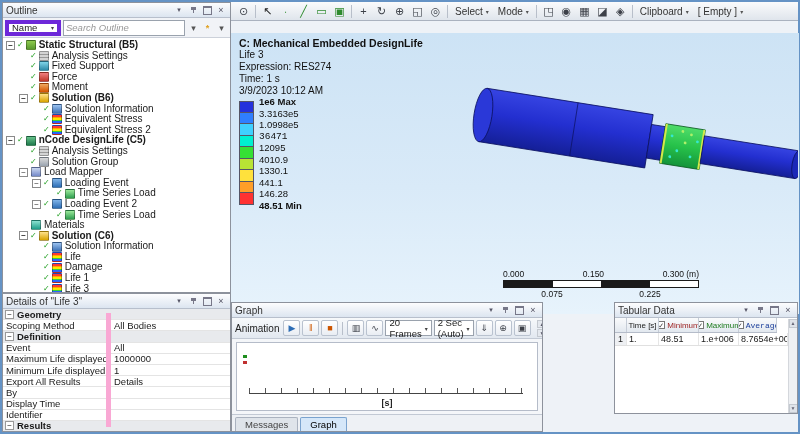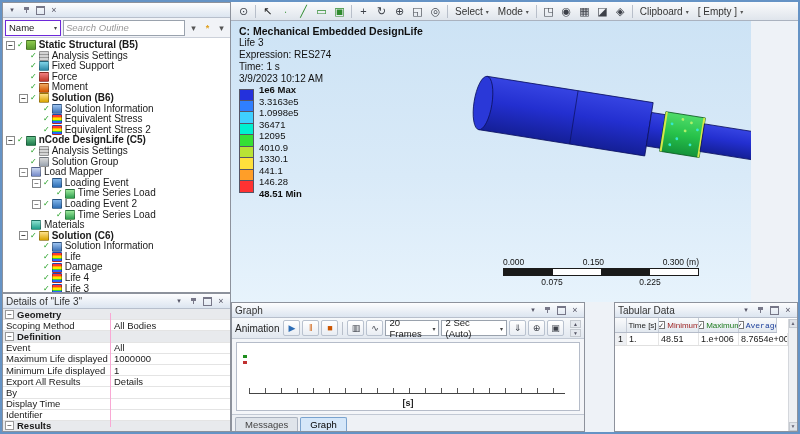--- a/index.html
+++ b/index.html
@@ -16,21 +16,21 @@
   .wic.menu-icon::before{content:"▾";font-size:7px;color:#556}
   .wic.pin-icon{flex-direction:column}
   .wic.pin-icon::before{content:"";width:5px;height:3px;background:#778}
   .wic.pin-icon::after{content:"";width:1px;height:3px;background:#778}
   .wic.float-icon::before{content:"";width:7px;height:6px;border:1px solid #778;border-top-width:2px}
   .wic.close-icon::before{content:"×";font-size:9px;line-height:1;color:#556}
 
   
   .outline-panel{left:0;top:0;width:229px;height:291px}
   .outline-ctrl{flex:0 0 20px;display:flex;align-items:center;gap:2px;padding:0 2px;background:#f1f3f7;border-bottom:1px solid #ccd1da}
-  .name-select{width:56px;height:16px;border:1px solid #6d28d9;background:#fff;display:flex;align-items:center;font-size:9.5px;padding:0 3px}
+  .name-select{width:56px;height:16px;border:4px solid #6d28d9;background:#fff;display:flex;align-items:center;font-size:9.5px;padding:0 3px}
   .name-select .car{margin-left:auto;font-size:6px;color:#444}
   .search-box{flex:1;height:16px;border:1px solid #9aa2ad;background:#fff;display:flex;align-items:center;padding:0 2px}
   .search-box input{border:0;outline:0;width:100%;font-size:9.5px;font-family:inherit;background:transparent}
   .search-box input::placeholder{color:#999;font-style:italic}
   .obtns{display:flex;align-items:center;gap:1px}
   .ob{min-width:13px;height:16px;display:flex;align-items:center;justify-content:center;font-size:9px}
   .tree{flex:1;background:#fff;padding-top:2px;overflow:hidden}
   .tree-row{height:10.6px;display:flex;align-items:center;font-size:10px;white-space:nowrap;line-height:10.6px}
   .tree-row.bold{font-weight:bold}
   .expander{width:9px;height:9px;flex:0 0 9px;border:1px solid #8a8a8a;background:#fff;font-size:8px;line-height:7px;text-align:center;color:#333;margin-right:2px}
@@ -51,51 +51,51 @@
   .ic-event{background:linear-gradient(#7fb3e8,#2d6db5)}
   .ic-series{background:linear-gradient(#9ae89a,#2e9e4f)}
   .ic-materials{background:linear-gradient(#8ae0d0,#1f9e8a)}
 
   
   .details-panel{left:0;top:291px;width:229px;height:139px}
   .details-body{flex:1;overflow:hidden;font-size:9.5px;background:#fff}
   .drow{display:flex;height:11.2px;border-bottom:1px solid #e4e4e4;align-items:center}
   .drow.section{background:#e8eaed;font-weight:bold;padding-left:2px;gap:3px}
   .sec-exp{width:9px;height:9px;border:1px solid #999;font-size:8px;line-height:7px;text-align:center;background:#fff;font-weight:normal;flex:0 0 9px}
-  .dkey{width:108px;flex:0 0 108px;padding:12px 3px;border-right:1px solid #f9a8d4;white-space:nowrap;overflow:hidden;height:100%;display:flex;align-items:center}
+  .dkey{width:108px;flex:0 0 108px;padding:12px 3px;border-right:5px solid #f9a8d4;white-space:nowrap;overflow:hidden;height:100%;display:flex;align-items:center}
   .dval{flex:1;padding:0 3px;white-space:nowrap;overflow:hidden;height:100%;display:flex;align-items:center}
 
   
   .main-toolbar{position:absolute;left:229px;top:0;width:567px;height:19px;display:flex;align-items:center;gap:1px;padding:0 4px;background:linear-gradient(#fafbfc,#dfe5ec);border-bottom:1px solid #aab2bf}
   .tbi{min-width:17px;height:16px;display:flex;align-items:center;justify-content:center;font-size:11px;border:1px solid transparent;border-radius:2px}
   .tsep{width:1px;height:13px;background:#b8bfca;margin:0 2px;flex:0 0 1px}
   .tdd{display:flex;align-items:center;gap:3px;height:16px;padding:0 4px;font-size:10px;color:#333}
   .tdd .car{font-size:6px;color:#555}
 
   
-  .viewport{position:absolute;left:229px;top:19px;width:520px;height:281px;background:linear-gradient(180deg,#cde3f5 0%,#d9eaf8 55%,#e7f3fc 100%);overflow:hidden}
+  .viewport{position:absolute;left:229px;top:31px;width:568px;height:281px;background:linear-gradient(180deg,#cde3f5 0%,#d9eaf8 55%,#e7f3fc 100%);overflow:hidden}
   .vp-ann{position:absolute;left:8px;top:4px;font-size:10px;line-height:12px;color:#111;z-index:2}
   .vp-ann .b{font-weight:bold;font-size:10.5px}
   .legend{position:absolute;left:8px;top:68px;width:140px;height:114px;z-index:2}
   .lband{position:absolute;left:0;width:15px;height:11.5px;border:1px solid #556;border-top:0}
   .lband:first-of-type{border-top:1px solid #556}
   .llabel{position:absolute;left:20px;font-size:9.5px;white-space:nowrap;transform:translateY(-45%);color:#111}
   .llabel.b{font-weight:bold}
   .model{position:absolute;left:0;top:0;z-index:1}
   .ruler{position:absolute;left:272px;top:236px;width:196px;font-size:8.5px;color:#111;z-index:2}
   .ruler-top{display:flex;justify-content:space-between;margin-bottom:1px}
   .ruler-bar{height:8px;border:1px solid #1a1a1a;display:flex;background:#fff}
   .ruler-seg{flex:1}
   .ruler-seg+.ruler-seg{border-left:1px solid #1a1a1a}
   .ruler-seg.s1,.ruler-seg.s3{background:#1a1a1a}
   .ruler-bot{position:relative;height:10px;margin-top:1px}
   .ruler-bot span{position:absolute;transform:translateX(-50%)}
 
   
-  .graph-panel{left:229px;top:300px;width:354px;height:130px;background:#f4f6f9}
+  .graph-panel{left:229px;top:300px;width:312px;height:130px;background:#f4f6f9}
   .anim-bar{flex:0 0 21px;display:flex;align-items:center;gap:2px;padding:0 3px;background:linear-gradient(#f7f9fb,#e2e8f0);border-bottom:1px solid #c2c9d4;font-size:10px}
   .anim-label{margin-right:2px;color:#222}
   .abtns,.atrail,.ascroll{display:flex;align-items:center;gap:2px}
   .abtn{width:17px;height:16px;border:1px solid #b9c2cf;border-radius:2px;background:linear-gradient(#fff,#e9edf3);display:flex;align-items:center;justify-content:center;font-size:9px}
   .sbtn{width:11px;height:8px;display:flex;align-items:center;justify-content:center;font-size:5px;color:#556;background:#e4e8ee;border:1px solid #c4c9d0}
   .ascroll{flex-direction:column;gap:1px;margin-left:2px}
   .spacer{flex:1}
   .asel{height:16px;border:1px solid #9aa2ad;background:#fff;display:flex;align-items:center;padding:0 3px;font-size:9.5px;gap:3px}
   .asel.fr{width:64px}.asel.dur{width:78px}
   .asel .car{font-size:6px;color:#444;margin-left:auto}
@@ -103,21 +103,21 @@
   .marker{position:absolute;left:6px;width:4px;height:3px}
   .marker.max{top:12px;background:#1e8e1e}
   .marker.min{top:18px;background:#c03030}
   .axis{position:absolute;left:12px;right:14px;bottom:16px;height:6px;border-bottom:1px solid #444;background:repeating-linear-gradient(90deg,#555 0,#555 1px,transparent 1px,transparent 16px)}
   .axis-label{position:absolute;left:0;right:0;bottom:2px;text-align:center;font-weight:bold;font-size:9px;color:#222}
   .tabs{flex:0 0 17px;display:flex;align-items:flex-end;gap:2px;padding:0 3px;background:#eef1f5;border-top:1px solid #c2c9d4}
   .tab{height:14px;padding:0 9px;display:flex;align-items:center;font-size:9.5px;border:1px solid #aab2bf;border-bottom:0;background:#dfe4ea;border-radius:2px 2px 0 0;color:#444}
   .tab.active{background:#d5e7f9;border-color:#7aa3cf;color:#000}
 
   
-  .tabular-panel{left:612px;top:300px;width:184px;height:130px}
+  .tabular-panel{left:612px;top:300px;width:184px;height:112px}
   .tab-head{flex:0 0 15px;display:flex;background:linear-gradient(#fafbfc,#e2e8ef);border-bottom:1px solid #b5bcc9;font-size:8px;margin-right:20px}
   .th{border-right:1px solid #c5ccd6;display:flex;align-items:center;justify-content:center;gap:2px;padding:0 1px;white-space:nowrap;overflow:hidden}
   .th.idx{width:12px;flex:0 0 12px}
   .th.time{width:32px;flex:0 0 32px}
   .th.ser{width:40px;flex:0 0 40px}
   .th.ser:last-child{flex:1 1 auto;width:auto}
   .cb{width:8px;height:8px;flex:0 0 8px;border:1px solid #777;background:#fff;font-size:7px;line-height:7px;text-align:center;color:#333}
   .tab-row{flex:0 0 13px;display:flex;font-size:9px;border-bottom:1px solid #e0e0e0;background:#fff;margin-right:9px}
   .td{border-right:1px solid #e6e6e6;padding:0 2px;display:flex;align-items:center;white-space:nowrap;overflow:hidden}
   .td.idx{width:12px;flex:0 0 12px;background:#eef0f3;justify-content:center}
@@ -128,20 +128,21 @@
   .vscroll{position:absolute;right:0;top:16px;bottom:0;width:9px;background:#eef0f3;border-left:1px solid #d4d7dc;display:flex;flex-direction:column;justify-content:space-between;align-items:center}
   .sar{font-size:5px;color:#667;width:9px;text-align:center;background:#dfe3e9;border:1px solid #c4c9d0;line-height:7px}
 </style>
 </head>
 <body>
 
 <div class="app">
 
   <div class="panel outline-panel">
     <div class="titlebar">
+      <span class="t">Outline</span>
       <span class="winics">
           <span class="wic menu-icon"></span>
           <span class="wic pin-icon"></span>
           <span class="wic float-icon"></span>
           <span class="wic close-icon"></span>
         </span>
     </div>
     <div class="outline-ctrl">
       <span class="name-select">
         <span>Name</span>
@@ -284,21 +285,21 @@
         <div class="tree-row" style="padding-left: 29px;">
           <span class="expander empty"></span>
           <span class="check">✓</span>
           <span class="ti ic-contour"></span>
           <span class="tl">Damage</span>
         </div>
         <div class="tree-row" style="padding-left: 29px;">
           <span class="expander empty"></span>
           <span class="check">✓</span>
           <span class="ti ic-contour"></span>
-          <span class="tl">Life 4</span>
+          <span class="tl">Life 1</span>
         </div>
         <div class="tree-row" style="padding-left: 29px;">
           <span class="expander empty"></span>
           <span class="check">✓</span>
           <span class="ti ic-contour"></span>
           <span class="tl">Life 3</span>
         </div>
       </div>
   </div>
 
@@ -414,21 +415,21 @@
         <div class="lband" style="top: 23px; background: rgb(63, 208, 255);"></div>
         <div class="lband" style="top: 34.5px; background: rgb(0, 240, 208);"></div>
         <div class="lband" style="top: 46px; background: rgb(53, 224, 53);"></div>
         <div class="lband" style="top: 57.5px; background: rgb(184, 227, 53);"></div>
         <div class="lband" style="top: 69px; background: rgb(255, 225, 60);"></div>
         <div class="lband" style="top: 80.5px; background: rgb(255, 158, 40);"></div>
         <div class="lband" style="top: 92px; background: rgb(255, 50, 50);"></div>
         <div class="llabel b" style="top: 0px;">1e6 Max</div>
         <div class="llabel" style="top: 11.5px;">3.3163e5</div>
         <div class="llabel" style="top: 23px;">1.0998e5</div>
-        <div class="llabel" style="top: 34.5px;">36471</div>
+        <div class="llabel" style="top: 34.5px; font-family: Liberation Mono, monospace;">36471</div>
         <div class="llabel" style="top: 46px;">12095</div>
         <div class="llabel" style="top: 57.5px;">4010.9</div>
         <div class="llabel" style="top: 69px;">1330.1</div>
         <div class="llabel" style="top: 80.5px;">441.1</div>
         <div class="llabel" style="top: 92px;">146.28</div>
         <div class="llabel b" style="top: 103.5px;">48.51 Min</div>
       </div>
 
     <svg class="model" width="567" height="281" viewBox="0 0 567 281">
       <defs>

